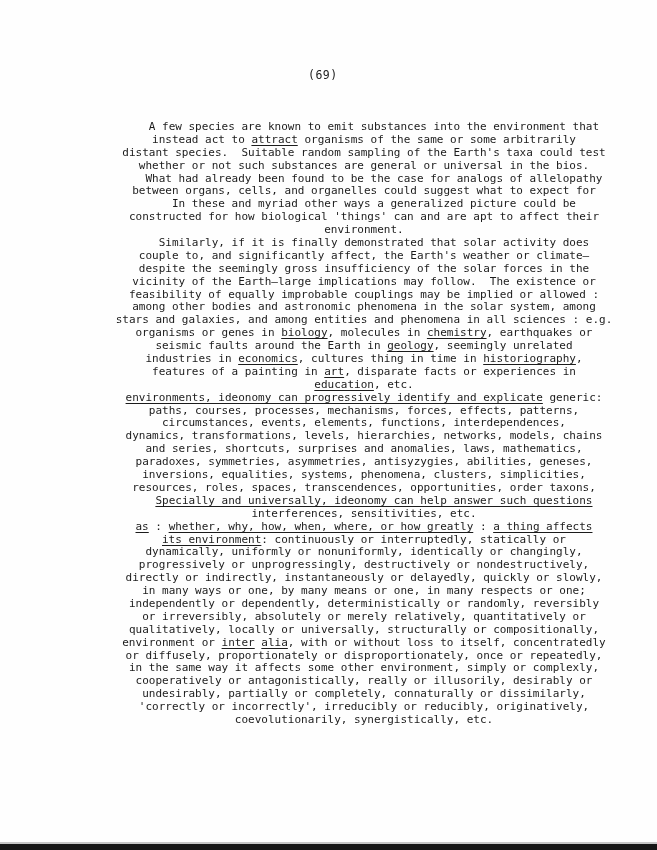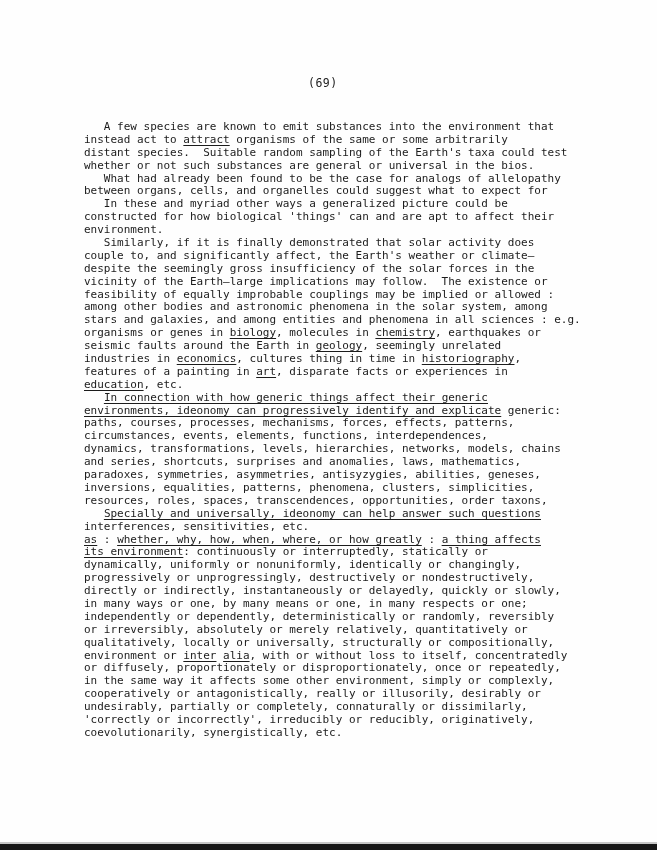--- a/index.html
+++ b/index.html
@@ -11,37 +11,38 @@
     position: relative;
     width: 657px;
     height: 850px;
     background: #fefefe;
     overflow: hidden;
     font-family: "DejaVu Sans Mono", "Liberation Mono", monospace;
     color: #1b1b1b;
   }
   #page-number {
     position: absolute;
-    top: 76px;
+    top: 68px;
     left: 308px;
     font-size: 11.5px;
     letter-spacing: 0.5px;
     white-space: pre;
   }
   #doc-lines {
     position: absolute;
     top: 121px;
     left: 84px;
     width: 560px;
     font-size: 11px;
     line-height: 12.9px;
   }
   .line {
     white-space: pre;
     height: 12.9px;
+    text-align: center;
   }
   .u {
     text-decoration: underline;
     text-decoration-thickness: 1px;
     text-underline-offset: 2px;
     text-decoration-skip-ink: none;
   }
   #scan-bar {
     position: absolute;
     left: 0;
@@ -74,28 +75,27 @@
       <div class="line"><span>despite the seemingly gross insufficiency of the solar forces in the</span></div>
       <div class="line"><span>vicinity of the Earth—large implications may follow.  The existence or</span></div>
       <div class="line"><span>feasibility of equally improbable couplings may be implied or allowed :</span></div>
       <div class="line"><span>among other bodies and astronomic phenomena in the solar system, among</span></div>
       <div class="line"><span>stars and galaxies, and among entities and phenomena in all sciences : e.g.</span></div>
       <div class="line"><span>organisms or genes in </span><span class="u">biology</span><span>, molecules in </span><span class="u">chemistry</span><span>, earthquakes or</span></div>
       <div class="line"><span>seismic faults around the Earth in </span><span class="u">geology</span><span>, seemingly unrelated</span></div>
       <div class="line"><span>industries in </span><span class="u">economics</span><span>, cultures thing in time in </span><span class="u">historiography</span><span>,</span></div>
       <div class="line"><span>features of a painting in </span><span class="u">art</span><span>, disparate facts or experiences in</span></div>
       <div class="line"><span class="u">education</span><span>, etc.</span></div>
-      <div class="line"><span>   </span><span class="u">In connection with how generic things affect their generic</span></div>
       <div class="line"><span class="u">environments, ideonomy can progressively identify and explicate</span><span> generic:</span></div>
       <div class="line"><span>paths, courses, processes, mechanisms, forces, effects, patterns,</span></div>
       <div class="line"><span>circumstances, events, elements, functions, interdependences,</span></div>
       <div class="line"><span>dynamics, transformations, levels, hierarchies, networks, models, chains</span></div>
       <div class="line"><span>and series, shortcuts, surprises and anomalies, laws, mathematics,</span></div>
       <div class="line"><span>paradoxes, symmetries, asymmetries, antisyzygies, abilities, geneses,</span></div>
-      <div class="line"><span>inversions, equalities, patterns, phenomena, clusters, simplicities,</span></div>
+      <div class="line"><span>inversions, equalities, systems, phenomena, clusters, simplicities,</span></div>
       <div class="line"><span>resources, roles, spaces, transcendences, opportunities, order taxons,</span></div>
       <div class="line"><span>   </span><span class="u">Specially and universally, ideonomy can help answer such questions</span></div>
       <div class="line"><span>interferences, sensitivities, etc.</span></div>
       <div class="line"><span class="u">as</span><span> : </span><span class="u">whether, why, how, when, where, or how greatly</span><span> : </span><span class="u">a thing affects</span></div>
       <div class="line"><span class="u">its environment</span><span>: continuously or interruptedly, statically or</span></div>
       <div class="line"><span>dynamically, uniformly or nonuniformly, identically or changingly,</span></div>
       <div class="line"><span>progressively or unprogressingly, destructively or nondestructively,</span></div>
       <div class="line"><span>directly or indirectly, instantaneously or delayedly, quickly or slowly,</span></div>
       <div class="line"><span>in many ways or one, by many means or one, in many respects or one;</span></div>
       <div class="line"><span>independently or dependently, deterministically or randomly, reversibly</span></div>

